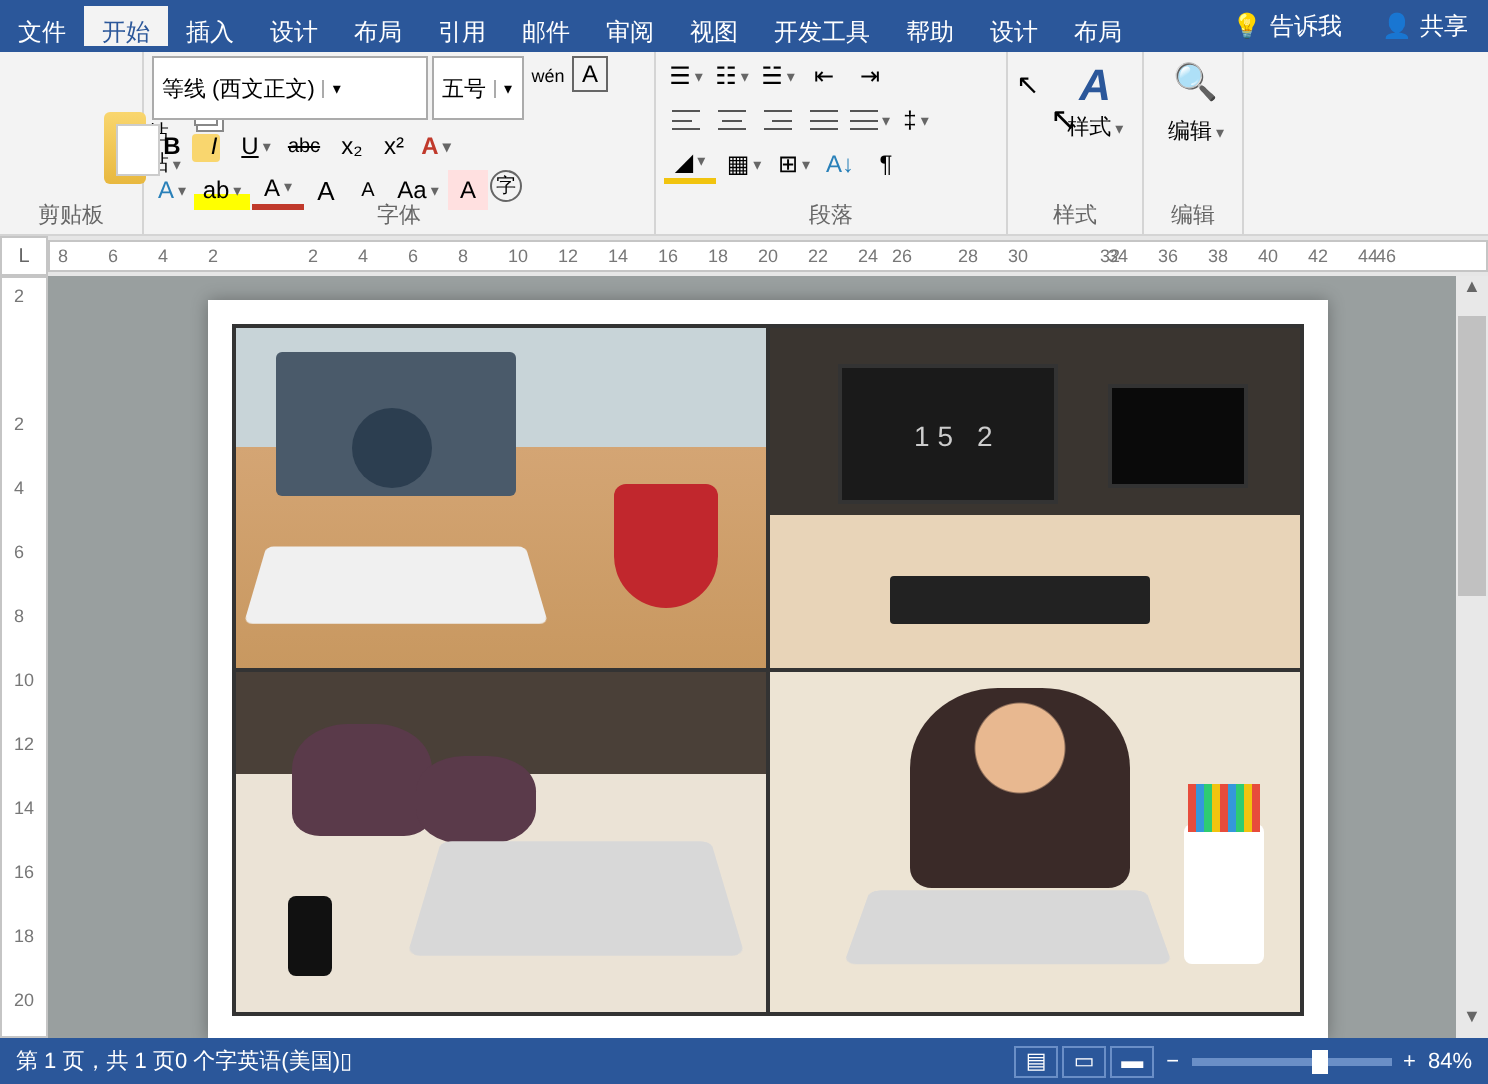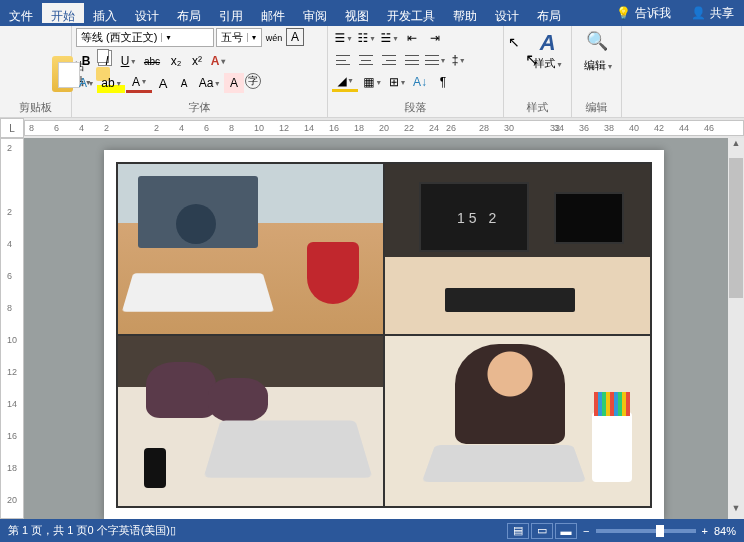--- a/index.html
+++ b/index.html
@@ -23,21 +23,21 @@
 
 .paste-col { display: flex; flex-direction: row; align-items: center; width: 40px; margin-left: 48px; }
 .paste-icon { width: 32px; height: 36px; background: linear-gradient(#f9d66e,#e8b83f); border-radius: 3px; position: relative; margin-top: 2px; }
 .paste-icon::after { content: ""; position: absolute; top: 6px; left: 6px; width: 20px; height: 24px; background: #fff; border: 1px solid #ccc; }
 .clip-col { display: flex; flex-direction: column; gap: 2px; }
 .cut-icon { background: linear-gradient(135deg,#888 40%,#d44 40%); }
 .copy-icon { background: #fff; border: 1px solid #888; box-shadow: 2px 2px 0 #fff, 2px 2px 0 1px #888; width: 12px; height: 14px; }
 .brush-icon { background: #f9d66e; width: 14px; height: 14px; border-radius: 2px; }
 
 .font-sel { display: flex; gap: 2px; margin-bottom: 3px; }
-.combo { background: #fff; border: 1px solid #ababab; height: 19px; display: flex; align-items: center; padding: 0 4px; font-size: 11px; }
+.combo { background: #fff; border: 1px solid #ababab; height: 32px; display: flex; align-items: center; padding: 0 4px; font-size: 11px; }
 .combo-arrow { border-left: 1px solid #ababab; padding-left: 4px; margin-left: 4px; font-size: 8px; }
 .font-row { display: flex; gap: 1px; margin-bottom: 2px; }
 .fbtn { width: 20px; height: 20px; display: flex; align-items: center; justify-content: center; cursor: pointer; font-size: 12px; }
 
 .para-row { display: flex; gap: 1px; margin-bottom: 2px; }
 .pbtn { width: 22px; height: 20px; display: flex; align-items: center; justify-content: center; cursor: pointer; }
 .lines { width: 14px; height: 10px; display: flex; flex-direction: column; justify-content: space-between; }
 .lines span { height: 1px; background: #555; }
 
 .style-col { display: flex; flex-direction: column; align-items: center; width: 44px; padding-top: 2px; }
@@ -335,21 +335,21 @@
       <span class="tick" style="left: 421px;">26</span>
       <span class="tick" style="left: 454px;">28</span>
       <span class="tick" style="left: 479px;">30</span>
       <span class="tick" style="left: 494px; margin-left: 31px;">32</span>
       <span class="tick" style="left: 529px;">34</span>
       <span class="tick" style="left: 554px;">36</span>
       <span class="tick" style="left: 579px;">38</span>
       <span class="tick" style="left: 604px;">40</span>
       <span class="tick" style="left: 629px; text-align: right;">42</span>
       <span class="tick" style="left: 654px;">44</span>
-      <span class="tick" style="left: 679px;">46</span>
+      <span class="tick" style="left: 663px;">46</span>
     </div>
 </div>
 
 <div class="doc-area">
   <div class="v-ruler" id="vruler">
       <span class="vt" style="top: 4px;">2</span>
       <span class="vt" style="top: 36px;"></span>
       <span class="vt" style="top: 68px;">2</span>
       <span class="vt" style="top: 100px;">4</span>
       <span class="vt" style="top: 132px;">6</span>

